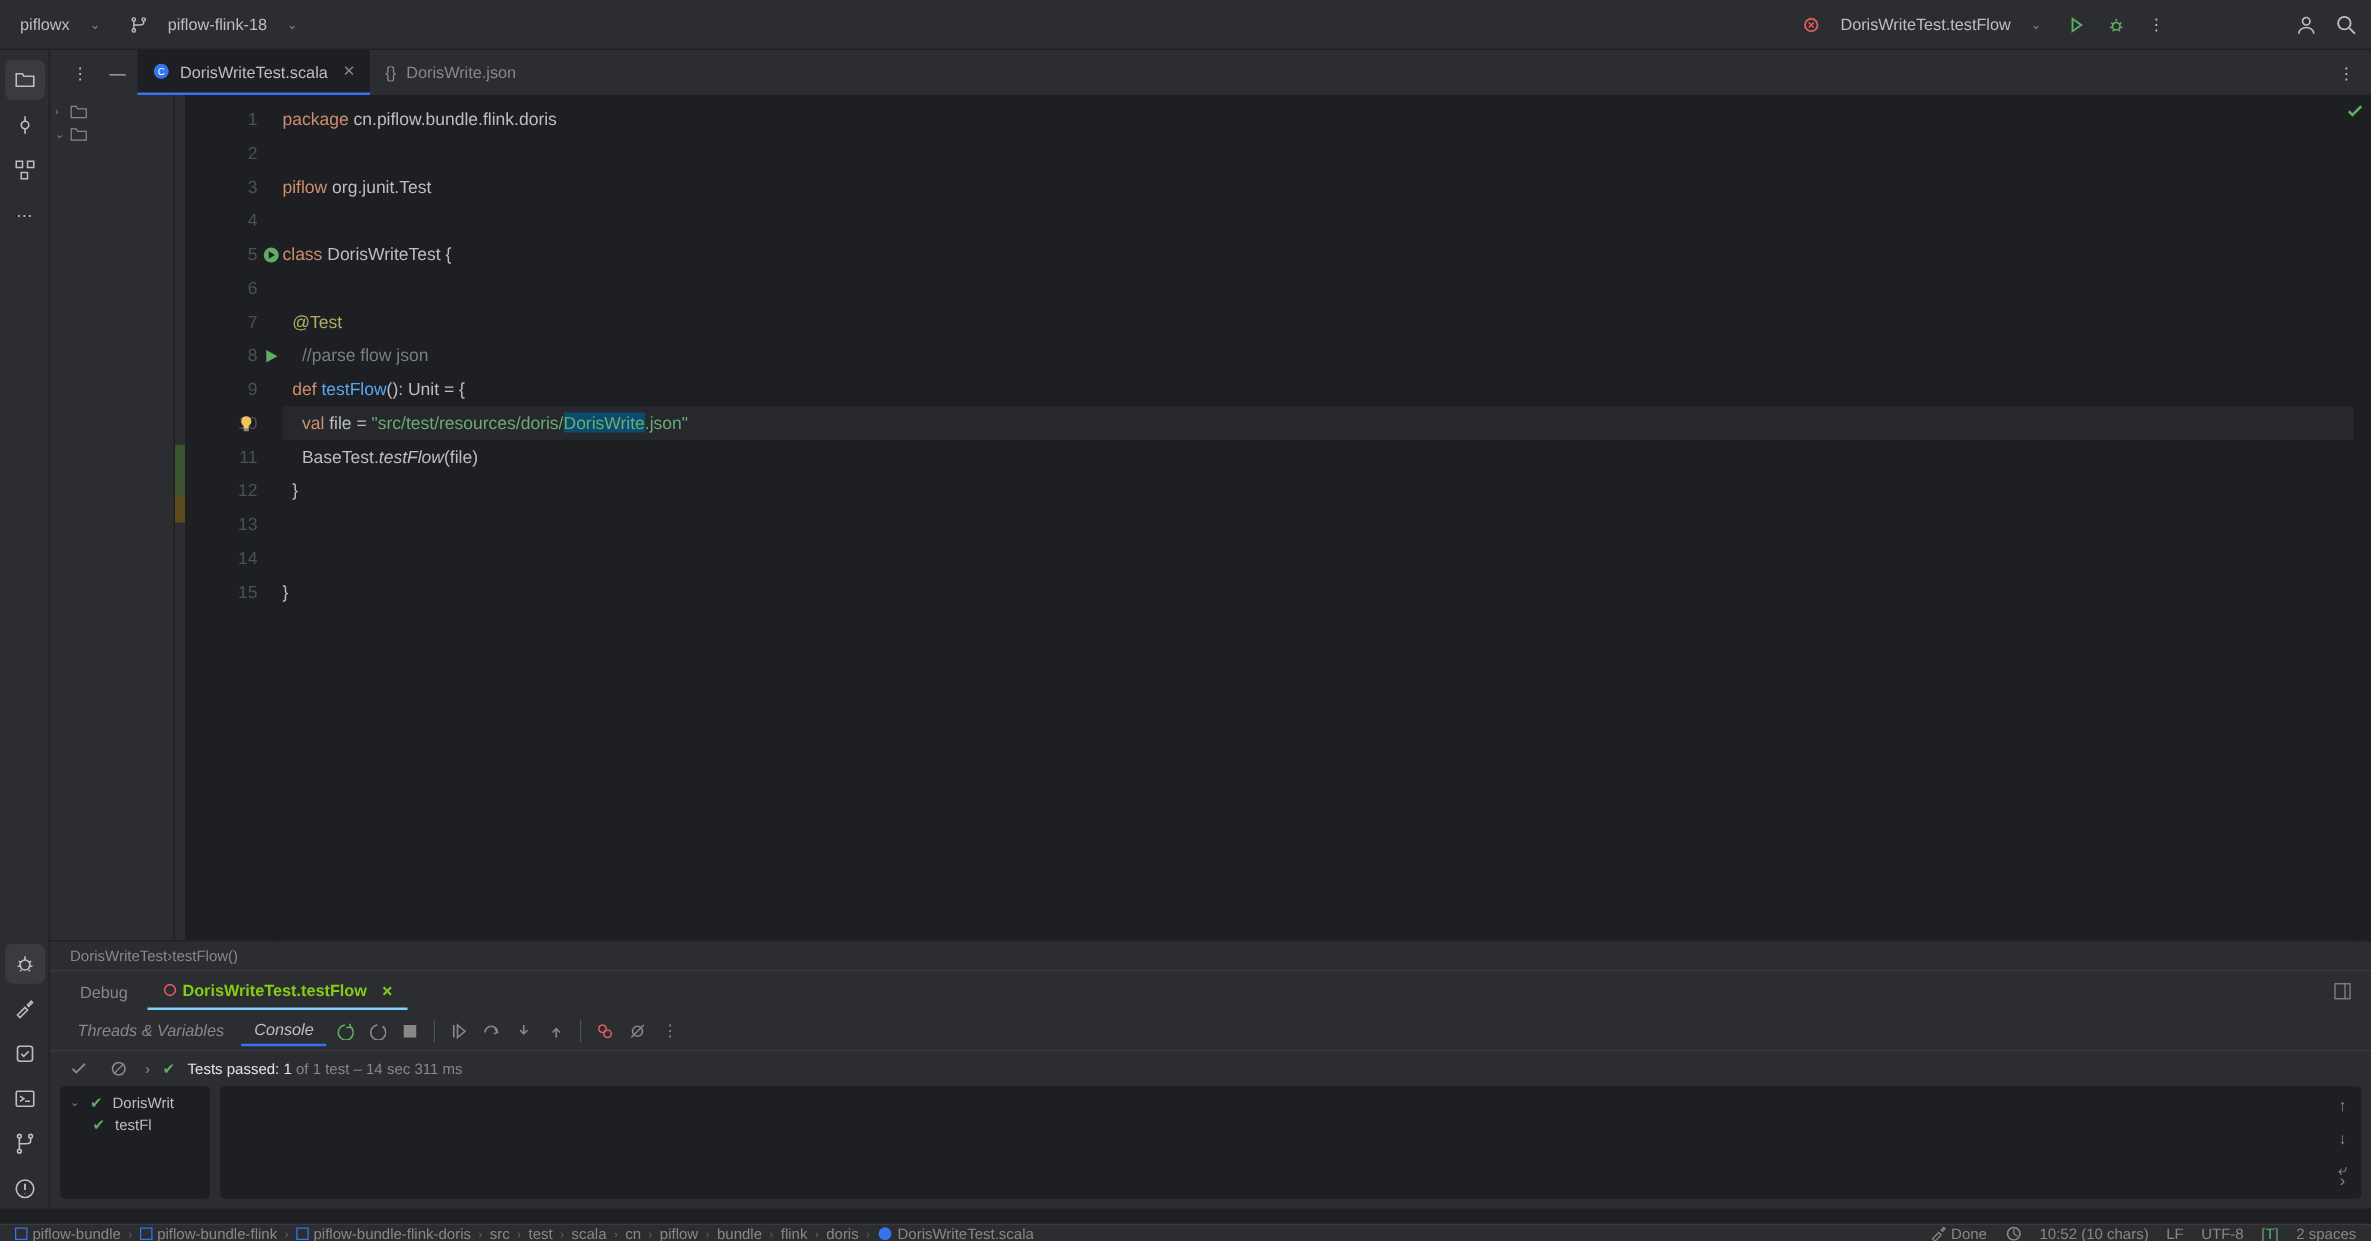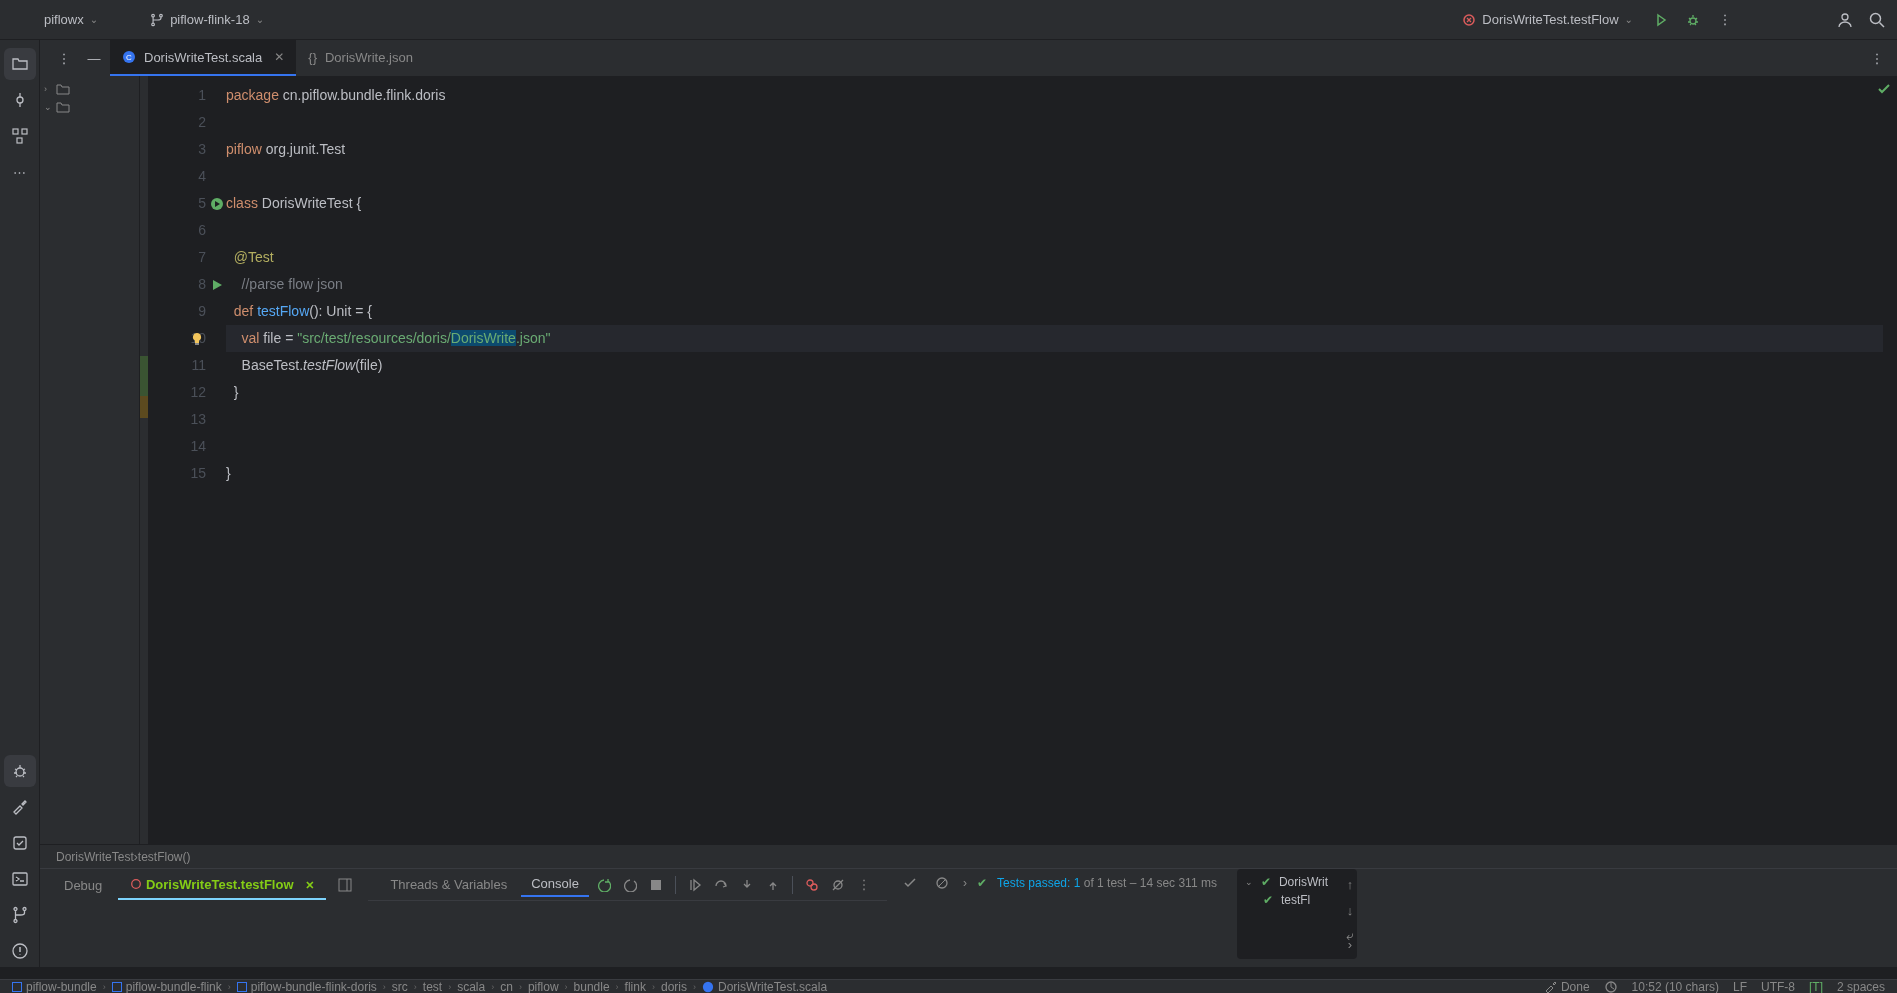--- a/index.html
+++ b/index.html
@@ -1,19 +1,19 @@
 <!DOCTYPE html>
 <html><head>
 <meta charset="utf-8">
 <style>
 * { margin:0; padding:0; box-sizing:border-box; font-family:'Segoe UI',Arial,sans-serif; }
 body { background:#1e1f22; color:#bcbec4; font-size:13px; overflow:hidden; width:1897px; height:993px; position:relative; }
 .topbar { height:40px; background:#2b2d30; display:flex; align-items:center; padding:0 8px; border-bottom:1px solid #1e1f22; }
 .tb-left { display:flex; align-items:center; gap:8px; }
-.tb-item { display:flex; align-items:center; gap:6px; padding:4px 8px; color:#bcbec4; cursor:pointer;margin-left:28px; }
+.tb-item { display:flex; align-items:center; gap:16px; padding:4px 8px; color:#bcbec4; cursor:pointer; }
 .tb-item .chev { font-size:10px; color:#888; }
 .tb-right { margin-left:auto; display:flex; align-items:center; gap:8px; }
 .ticon { width:24px; height:24px; display:flex; align-items:center; justify-content:center; color:#bcbec4; cursor:pointer; border-radius:4px; }
 .ticon.green { color:#5fad65; }
 .main { display:flex; height:calc(100% - 40px - 26px); }
 .leftbar { width:40px; background:#2b2d30; display:flex; flex-direction:column; align-items:center; padding-top:8px; gap:4px; border-right:1px solid #1e1f22; }
 .lb-icon { width:32px; height:32px; display:flex; align-items:center; justify-content:center; border-radius:6px; cursor:pointer; color:#bcbec4; }
 .lb-icon.active { background:#393b40; }
 .lb-spacer { flex:1; }
 .content { flex:1; display:flex; flex-direction:column; min-width:0; }
@@ -40,27 +40,27 @@
 .code-line.current { background:#26282e; }
 .kw { color:#cf8e6d; }
 .ann { color:#b3ae60; }
 .str { color:#6aab73; }
 .com { color:#7a7e85; }
 .fn-it { font-style:italic; color:#bcbec4; }
 .sel { background:#0c4a6e; }
 .rightgutter { width:14px; background:#1e1f22; }
 .status-ok { position:absolute; top:6px; right:6px; color:#5fad65; }
 .breadcrumb { height:24px; background:#2b2d30; display:flex; align-items:center; padding:0 16px; gap:0; font-size:12px; color:#888; border-top:1px solid #1e1f22; }
-.debug-panel { background:#2b2d30; border-top:1px solid #393b40; display:flex; }
+.debug-panel { background:#2b2d30; border-top:1px solid #393b40; display:flex; flex-direction:column; }
 .dp-tabs { height:32px; display:flex; align-items:center; padding:0 12px; gap:4px; }
 .dp-tab { padding:6px 12px; cursor:pointer; color:#888; }
 .dp-tab.active { color:#84cc16; border-bottom:2px solid #7dd3fc;font-weight:bold; }
 .dp-tab .close { margin-left:8px; font-size:11px; }
 .dp-toolbar { height:32px; display:flex; align-items:center; padding:0 12px; gap:4px; border-bottom:1px solid #393b40; }
-.dp-section { padding:4px 10px; cursor:pointer; color:#888; }
+.dp-section { padding:4px 10px; cursor:pointer; color:#888;font-style:italic; }
 .dp-section.active { color:#bcbec4; border-bottom:2px solid #3574f0; }
 .dp-btn { width:22px; height:22px; display:flex; align-items:center; justify-content:center; cursor:pointer; color:#888; border-radius:4px; }
 .dp-sep { width:1px; height:18px; background:#4b5059; margin:0 4px; }
 .dp-tests { height:28px; display:flex; align-items:center; padding:0 12px; gap:10px; font-size:12px; color:#888; }
 .dp-tests .check { color:#5fad65; }
 .dp-tree { padding:4px 8px 40px; background:#1e1f22; margin:0 8px 8px; border-radius:4px; font-size:12px; min-height:90px; }
 .dp-tree-row { display:flex; align-items:center; gap:4px; padding:2px 0; color:#bcbec4; }
 .dp-tree-row .chev { width:12px; font-size:9px; color:#888; }
 .dp-tree-row .ok { color:#5fad65; width:14px; }
 .statusbar { position:absolute; bottom:0; left:0; right:0; height:14px; background:#2b2d30; display:flex; align-items:center; padding:0 12px; gap:6px; font-size:12px; color:#888; border-top:1px solid #393b40; }
@@ -373,21 +373,21 @@
             </svg>
           </div>
         <div class="dp-btn">
             <svg width="14" height="14" viewBox="0 0 14 14">
               <circle cx="7" cy="7" r="5" fill="none" stroke="#888" stroke-width="1.3"></circle>
               <path stroke="#888" d="M3 11L11 3"></path>
             </svg>
           </div>
         <span>›</span>
         <span class="check">✔</span>
-        <span><span style="color:#0ea5e9">Tests passed: 1</span><span> of 1 test – 14 sec 311 ms</span></span>
+        <span><span style="color:#e5e5e5">Tests passed: 1</span><span> of 1 test – 14 sec 311 ms</span></span>
       </div>
       <div style="display:flex">
         <div class="dp-tree" style="width:120px">
           <div class="dp-tree-row">
             <span class="chev">⌄</span>
             <span class="ok">✔</span>
             <span>DorisWrit</span>
           </div>
           <div class="dp-tree-row" style="padding-left:18px">
             <span class="ok">✔</span>

